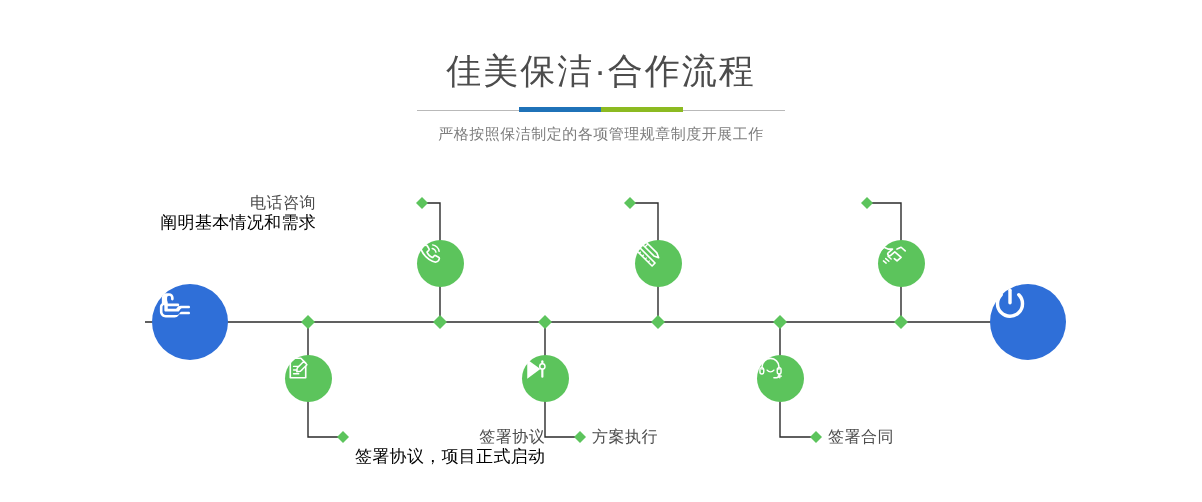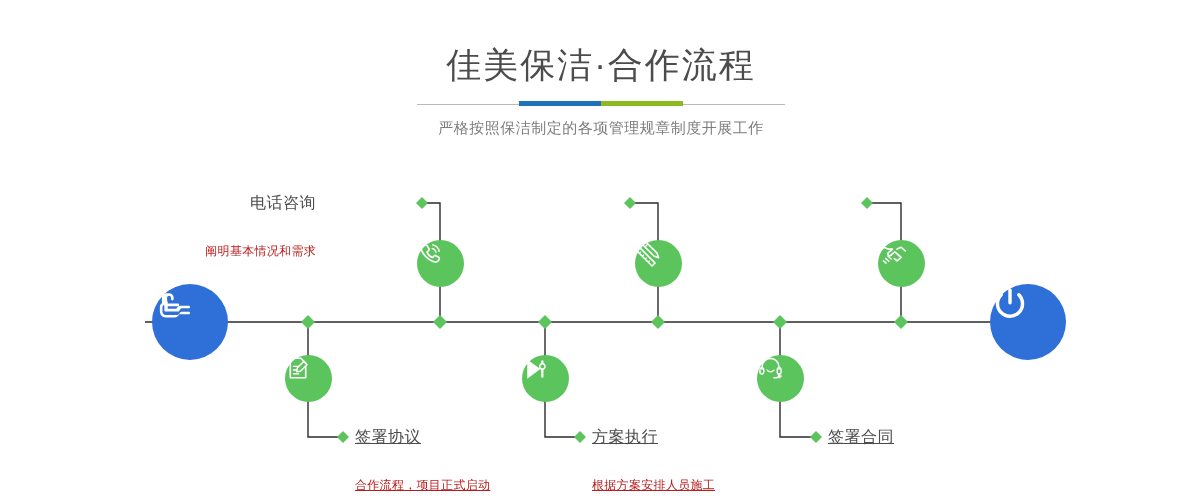--- a/index.html
+++ b/index.html
@@ -16,21 +16,21 @@
     width: 1202px;
     height: 502px;
     background: #ffffff;
     overflow: hidden;
   }
 
   
   .header {
     position: absolute;
     left: 0;
-    top: 8px;
+    top: 14px;
     width: 1202px;
     text-align: center;
   }
   .title {
     margin: 0;
     padding-top: 36px;
     font-size: 35px;
     font-weight: 400;
     letter-spacing: 2px;
     color: #4c4c4c;
@@ -117,28 +117,27 @@
     position: absolute;
     white-space: nowrap;
   }
   .node-title {
     font-size: 16px;
     color: #4c4c4c;
     line-height: 20px;
     letter-spacing: 0.5px;
   }
   .node-desc {
-    font-size: 12px;
-    color: #b91c1c;
+    font-size: 17px;
+    color: #000000;
     line-height: 20px;
     letter-spacing: 0.3px;
-    margin-top: 28px;
   }
   .lbl-right .node-title,
-  .lbl-right .node-desc { text-align: left; text-decoration: underline; }
+  .lbl-right .node-desc { text-align: right; }
   .lbl-above { text-align: right; }
   .lbl-above .node-desc { text-align: center; }
 </style>
 </head>
 <body>
 
 <div id="page">
 
   <div class="header">
     <h1 class="title" style="color: rgb(76, 76, 76);">佳美保洁·合作流程</h1>
@@ -216,21 +215,21 @@
 
     <div class="node-icon" id="node-icon-2" style="left: 285px; top: 355px; background: rgb(92, 196, 92);">
       <svg width="26" height="26" viewBox="0 0 64 64">
         <path fill="none" stroke="#ffffff" stroke-width="4" stroke-linejoin="round" d="M13 8h26l12 12v36H13z"></path>
         <path fill="none" stroke="#ffffff" stroke-width="3.4" stroke-linecap="round" d="M21 28h20M21 37h20M21 46h13"></path>
         <path fill="#5cc45c" stroke="#ffffff" stroke-width="3.6" stroke-linejoin="round" d="M46 16l8 8-16 16-9 1 1-9z"></path>
       </svg>
     </div>
     <div class="node-label lbl-right" id="label-2" style="left:355px; top:427px;">
       <div class="node-title">签署协议</div>
-      <div class="node-desc">合作流程，项目正式启动</div>
+      <div class="node-desc">签署协议，项目正式启动</div>
     </div>
 
     <div class="node-icon" id="node-icon-3" style="left: 635px; top: 240px; background: rgb(92, 196, 92);">
       <svg width="27" height="27" viewBox="0 0 64 64">
         <g transform="rotate(-45 32 32)">
           <path fill="none" stroke="#ffffff" stroke-width="3.8" stroke-linejoin="round" d="M37 5h10v40l-5 11-5-11z"></path>
           <path fill="none" stroke="#ffffff" stroke-width="3" d="M37 15h10"></path>
           <path fill="none" stroke="#ffffff" stroke-width="3.8" stroke-linejoin="round" d="M17 5h10v54H17z"></path>
           <path fill="none" stroke="#ffffff" stroke-width="3" d="M17 16h5M17 26h5M17 36h5M17 46h5"></path>
         </g>
@@ -239,21 +238,20 @@
 
     <div class="node-icon" id="node-icon-4" style="left: 522px; top: 355px; background: rgb(92, 196, 92);">
       <svg width="28" height="28" viewBox="0 0 64 64">
         <path fill="#ffffff" d="M12 10l30 22-30 22z"></path>
         <rect x="44" y="12" width="5" height="40" rx="2.5" fill="#ffffff"></rect>
         <circle cx="46.5" cy="26" r="6" fill="#5cc45c" stroke="#ffffff" stroke-width="3.4"></circle>
       </svg>
     </div>
     <div class="node-label lbl-right" id="label-4" style="left:592px; top:427px;">
       <div class="node-title">方案执行</div>
-      <div class="node-desc">根据方案安排人员施工</div>
     </div>
 
     <div class="node-icon" id="node-icon-5" style="left: 878px; top: 240px; background: rgb(92, 196, 92);">
       <svg width="29" height="29" viewBox="0 0 64 64">
         <path fill="none" stroke="#ffffff" stroke-width="3.6" stroke-linejoin="round" stroke-linecap="round" d="M4 24l9-8 9 4h10l-9 8c-1.6 1.4-1.8 3.8-.4 5.4s3.8 1.8 5.4.4l9-7.6 14 12-9 8-6-5"></path>
         <path fill="none" stroke="#ffffff" stroke-width="3.6" stroke-linejoin="round" stroke-linecap="round" d="M60 24l-9-8-9 4"></path>
         <path fill="none" stroke="#ffffff" stroke-width="3.2" stroke-linecap="round" d="M22 36l7 6M17 41l7 6M12 46l6 5"></path>
       </svg>
     </div>
 

